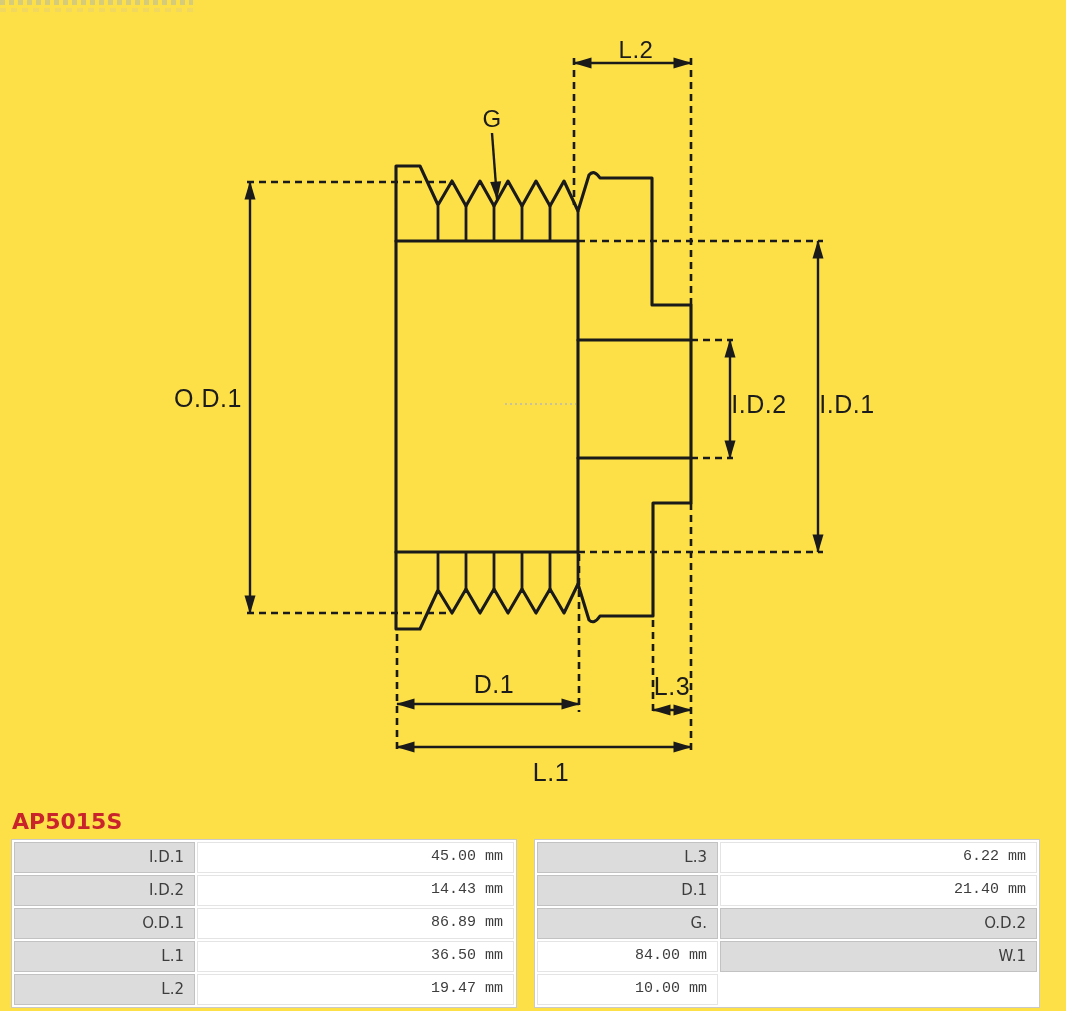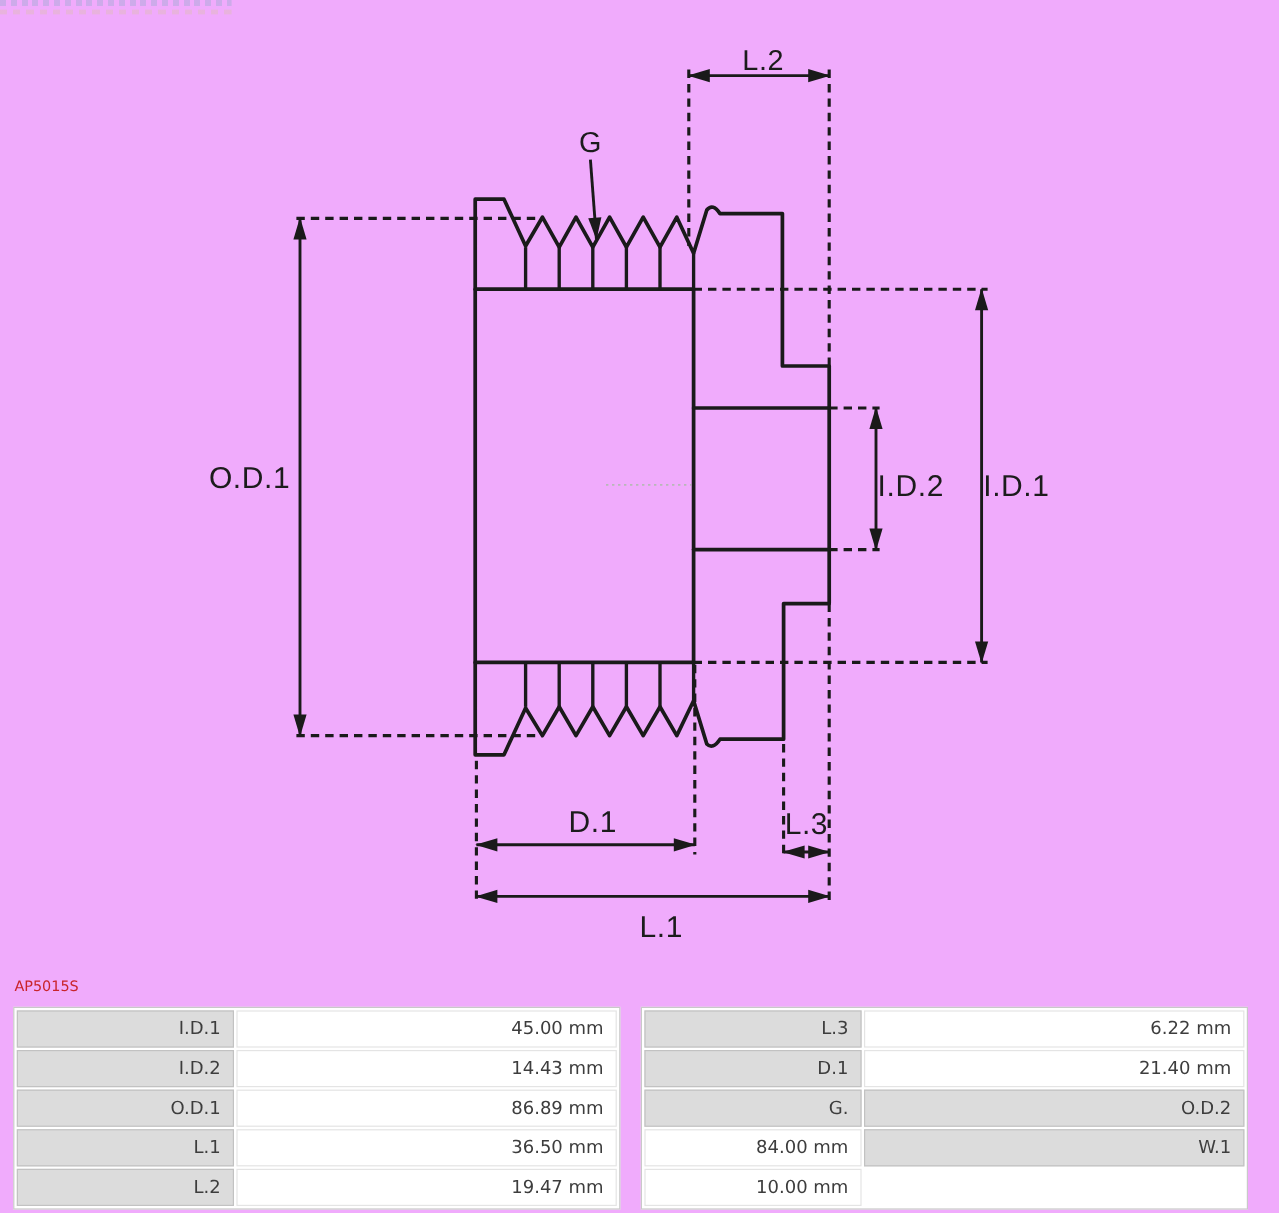--- a/index.html
+++ b/index.html
@@ -1,58 +1,58 @@
 <!DOCTYPE html>
 <html><head>
 <meta charset="utf-8">
 <style>
   html,body { margin:0; padding:0; background:#ffffff; }
   .page {
     position:relative; width:1066px; height:1011px;
-    background:#f0abfc; overflow:hidden;
+    background:#fde047; overflow:hidden;
     font-family:"DejaVu Sans", sans-serif;
   }
   
   .top-artifact {
     position:absolute; left:0; top:0; width:193px; height:13px;
     background:
       repeating-linear-gradient(90deg, rgba(148,170,205,.38) 0 5px, rgba(255,255,255,0) 5px 9px) 0 0/193px 5px no-repeat,
       repeating-linear-gradient(90deg, rgba(214,196,150,.30) 0 6px, rgba(255,255,255,0) 6px 11px) 0 8px/193px 4px no-repeat;
   }
   .diagram { position:absolute; left:0; top:0; width:1066px; height:800px; }
   .diagram text {
     font-family:"Liberation Sans", sans-serif;
     fill:#1c1c1c; letter-spacing:0.5px;
   }
   .lbl  { font-size:25px; }
   .lbl2 { font-size:24px; }
 
   .part-number {
     position:absolute; left:12px; top:812px;
-    font-size:12px; font-weight:normal; line-height:20px;
+    font-size:22px; font-weight:bold; line-height:20px;
   }
   .tables {
     position:absolute; left:11px; top:839px; width:1029px;
     display:flex; gap:17px;
   }
   .dtable {
     flex:1 1 0; box-sizing:border-box;
     display:grid; grid-template-columns:181px 1fr;
     gap:2px; padding:2px;
     background:#ffffff; border:1px solid #c9c9c9;
   }
   .dcell {
     box-sizing:border-box; height:31px; line-height:28px;
     border:1px solid #c2c2c2;
     font-size:15px; color:#3d3d3d;
     text-align:right; padding:0 10px 0 4px;
     white-space:nowrap; overflow:hidden;
   }
   .dcell.label { background:#dcdcdc; }
-  .dcell.value { background:#ffffff; border-color:#e4e4e4; }
+  .dcell.value { background:#ffffff; border-color:#e4e4e4;font-family:Liberation Mono, monospace; }
 </style>
 </head>
 <body>
 
 <div class="page">
 
   <div class="top-artifact"></div>
 
   <svg class="diagram" viewBox="0 0 1066 800" xmlns="http://www.w3.org/2000/svg">
     <defs>

